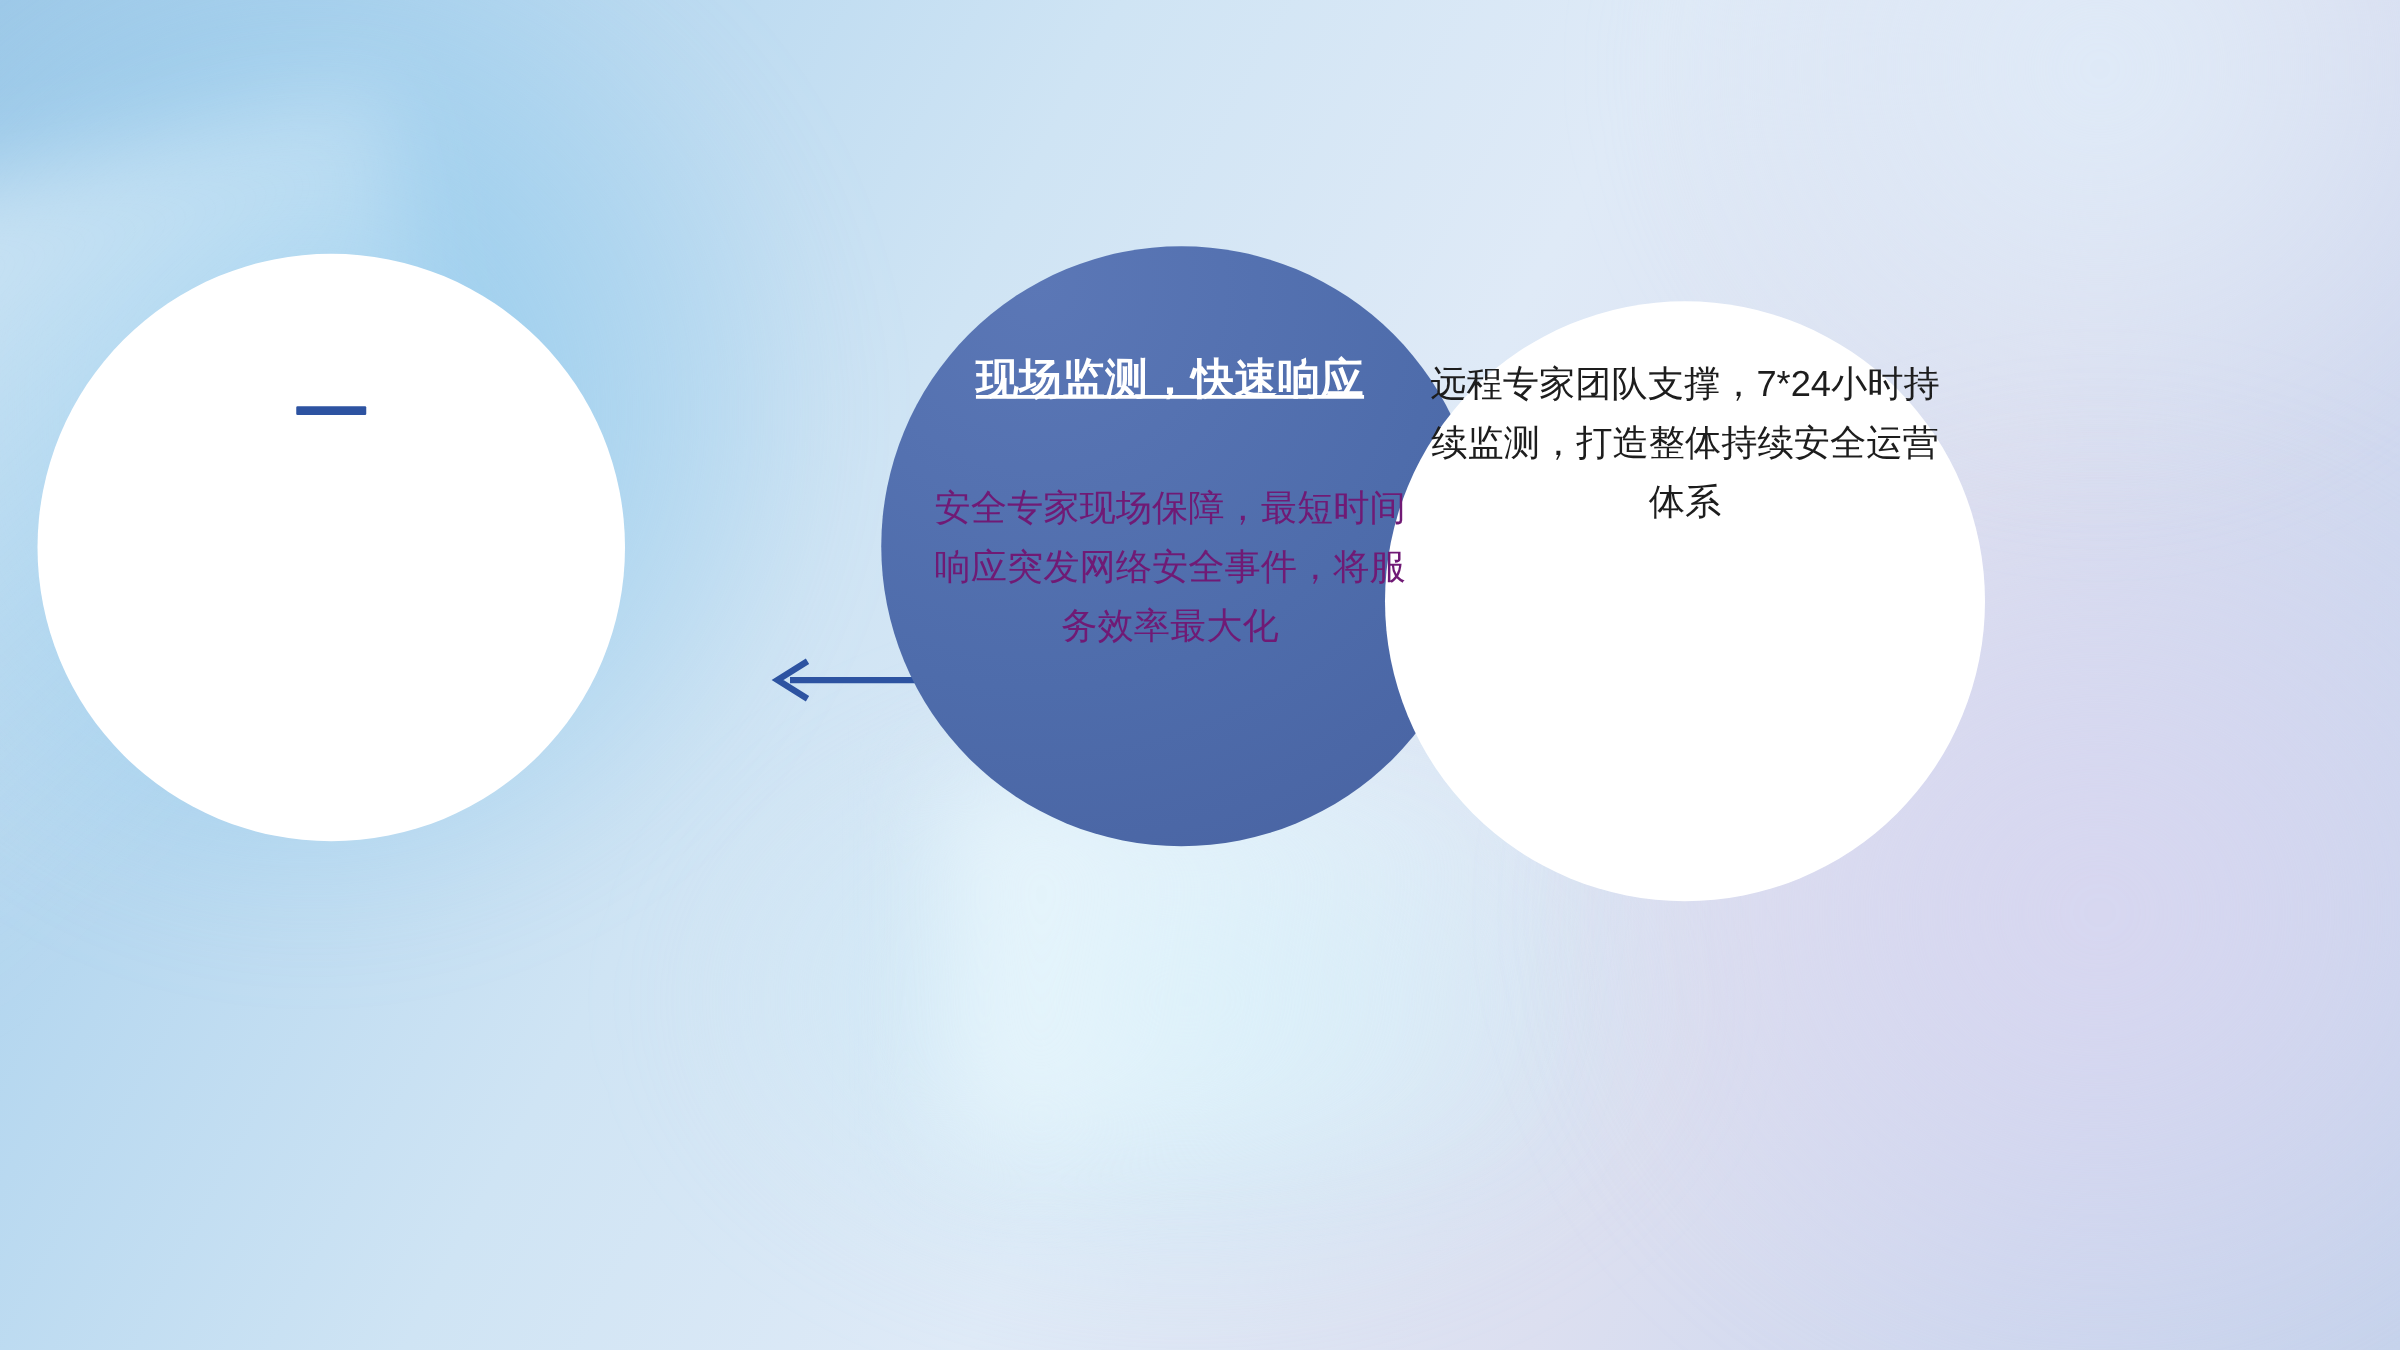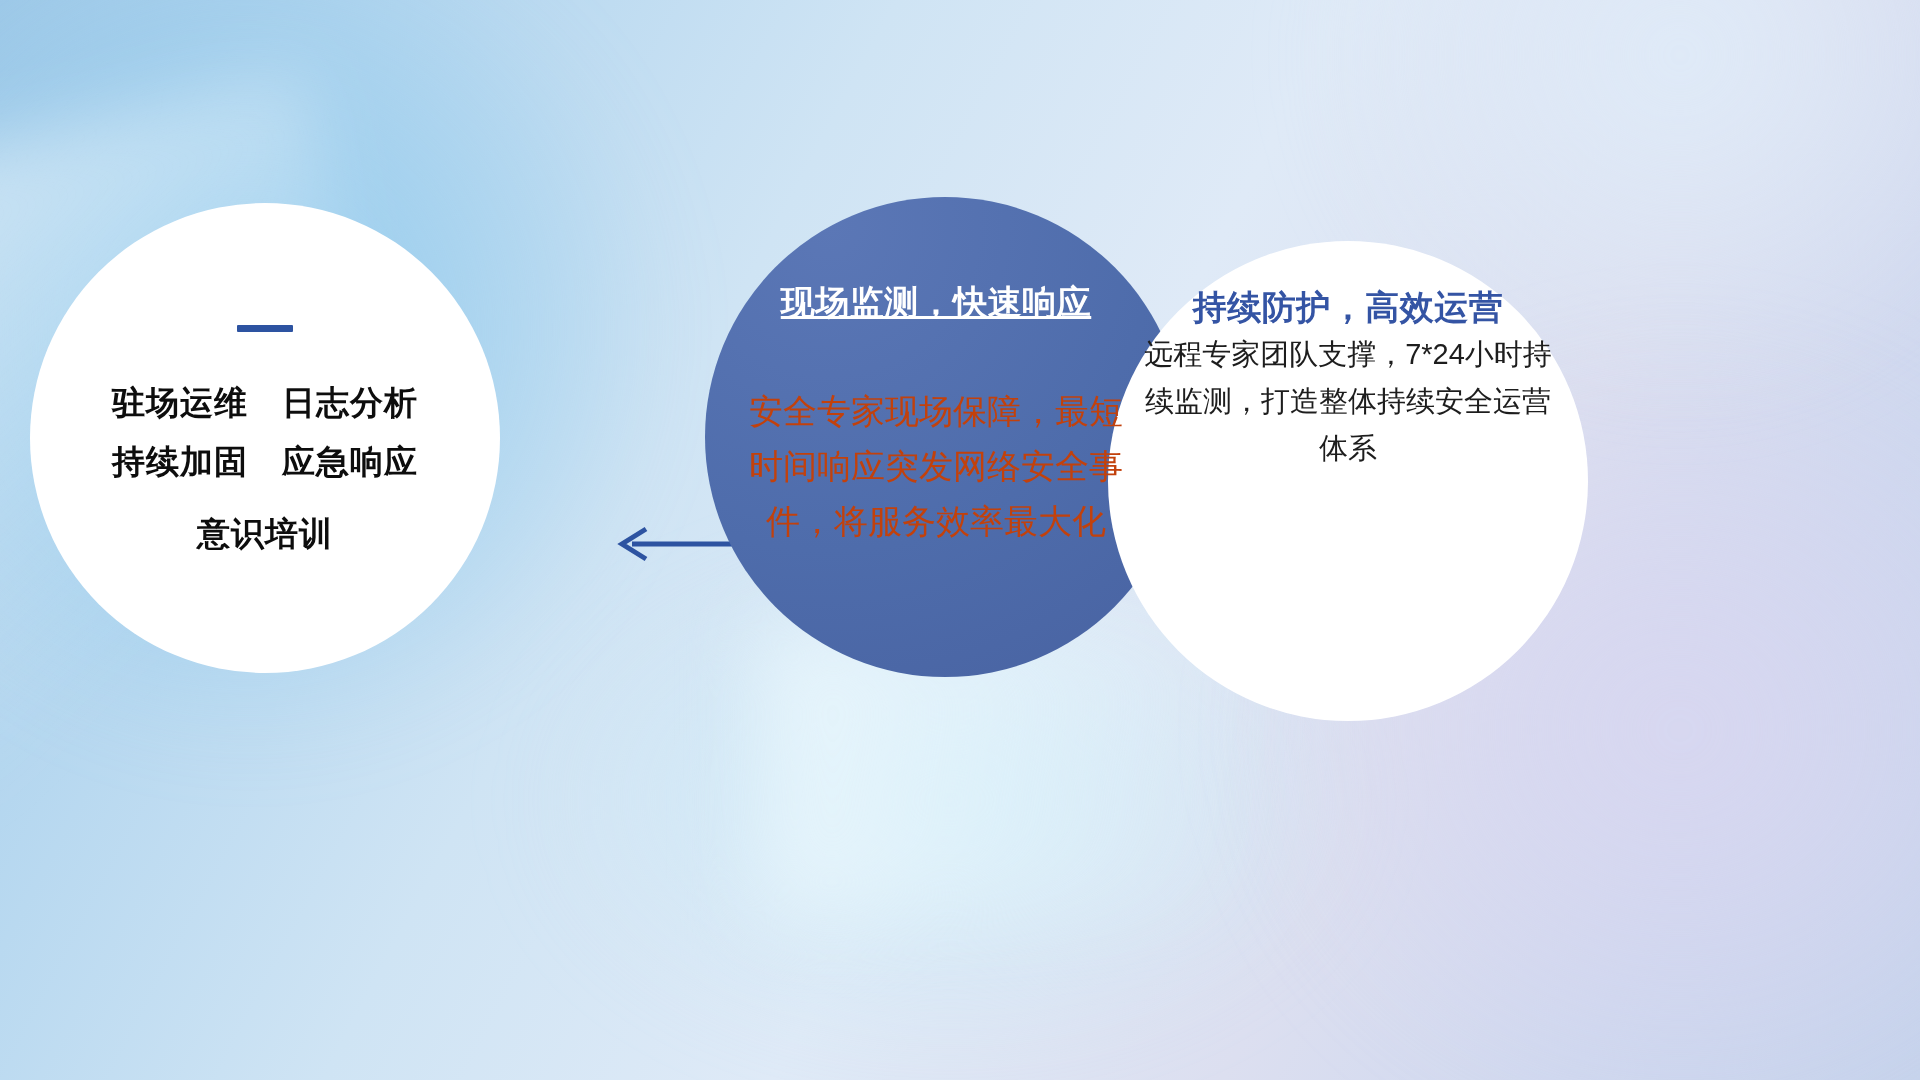--- a/index.html
+++ b/index.html
@@ -173,22 +173,22 @@
   .panel-mid .title {
     color: #ffffff;
     font-weight: bold;
     font-size: 34px;
     letter-spacing: 0.5px;
     white-space: nowrap;
     text-decoration: underline;
   }
   .panel-mid .body {
     margin-top: 58px;
-    color: #c2410c;
-    font-size: 34px;
+    color: #701a75;
+    font-size: 29px;
     line-height: 1.62;
     text-align: center;
     padding: 0 6px;
   }
 
   .panel-right {
     left: 1136px;
     top: 285px;
     width: 424px;
     z-index: 8;
@@ -233,34 +233,28 @@
 
   <div class="arrow-wrap">
     <svg width="290" height="60" viewBox="0 0 290 60">
       <line x1="286" y1="32" x2="32" y2="32" stroke="#2d53a1" stroke-width="5"></line>
       <polyline points="46,17 22,32 46,47" fill="none" stroke="#2d53a1" stroke-width="5" stroke-linejoin="miter" stroke-linecap="butt"></polyline>
     </svg>
   </div>
 
   <div class="circle circle-left">
     <div class="accent-dash"></div>
-    <div class="left-lines">
-      <div class="ln">驻场运维　日志分析</div>
-      <div class="ln">持续加固　应急响应</div>
-      <div class="ln ln-last">意识培训</div>
-    </div>
   </div>
 
   <div class="disc-mid"></div>
 
   <div class="disc-right"></div>
 
   <div class="panel panel-mid">
     <div class="title">现场监测，快速响应</div>
     <div class="body">安全专家现场保障，最短时间响应突发网络安全事件，将服务效率最大化</div>
   </div>
 
   <div class="panel panel-right">
-    <div class="title">持续防护，高效运营</div>
     <div class="body">远程专家团队支撑，7*24小时持续监测，打造整体持续安全运营体系</div>
   </div>
 
 </div>
 
 </body></html>

